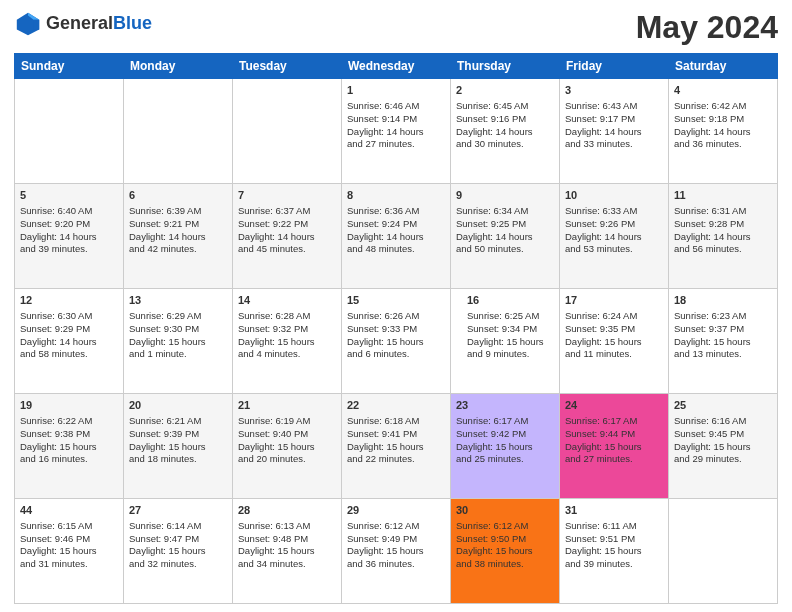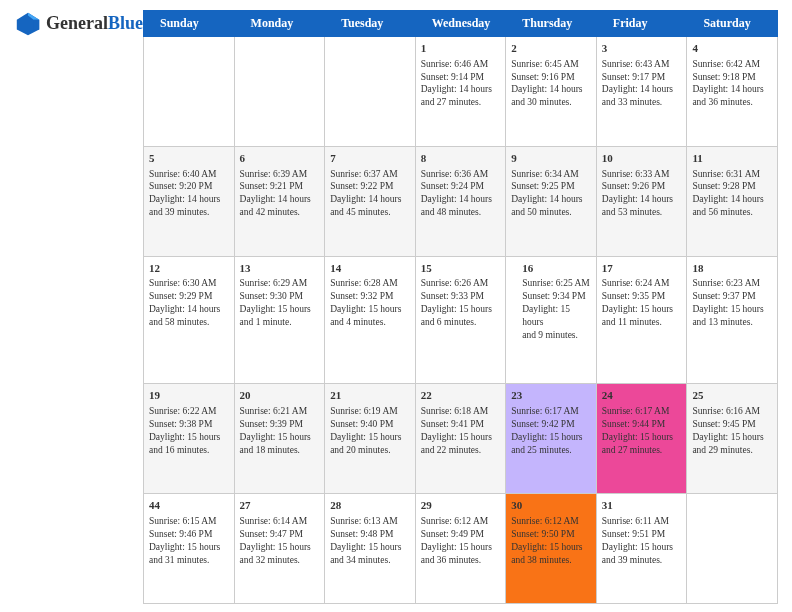--- a/index.html
+++ b/index.html
@@ -8,21 +8,21 @@
       background: #fff;
       width: 792px;
       height: 612px;
       overflow: hidden;
     }
     .container {
       width: 792px;
       height: 612px;
       padding: 10px 14px 8px 14px;
       display: flex;
-      font-family: Liberation Serif, serif;
+      flex-direction: column;
     }
     .header {
       display: flex;
       justify-content: space-between;
       align-items: flex-start;
       margin-bottom: 8px;
     }
     .logo {
       display: flex;
       align-items: center;
@@ -58,21 +58,21 @@
       border-collapse: collapse;
       width: 100%;
       table-layout: fixed;
     }
     .calendar th {
       background: #1565c0;
       color: #fff;
       font-size: 12px;
       font-weight: bold;
       text-align: left;
-      padding: 5px 16px;
+      padding: 5px 6px;
       border: 1px solid #1565c0;
     }
     .calendar td {
       border: 1px solid #ccc;
       vertical-align: top;
       padding: 4px 5px;
       font-size: 9.5px;
       color: #333;
       line-height: 1.35;
     }
@@ -96,20 +96,21 @@
         <polygon points="36,14 36,28 28,28 28,14" fill="#1565c0"></polygon>
       </svg>
       <div>
         <div style="display:flex; align-items:baseline; gap:0px;">
           <span class="logo-text logo-general">General</span>
           <span class="logo-text logo-blue">Blue</span>
         </div>
       </div>
     </div>
     <div class="title-block">
+      <div class="month-title">May 2024</div>
     </div>
   </div>
 
   <table class="calendar">
     <thead>
       <tr>
         <th>Sunday</th>
         <th>Monday</th>
         <th>Tuesday</th>
         <th>Wednesday</th>

